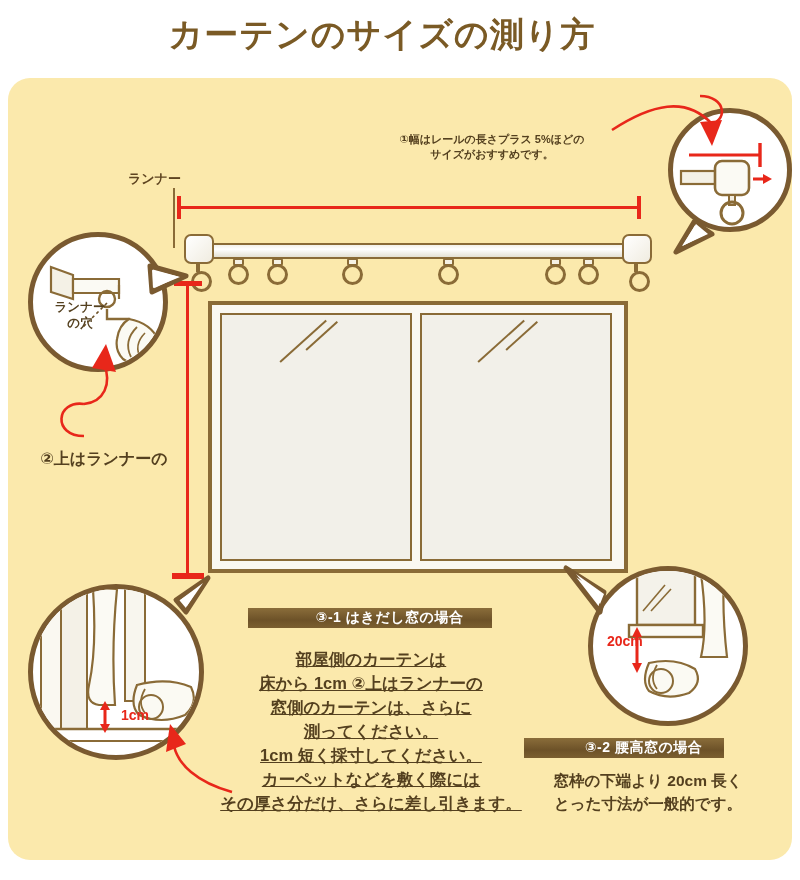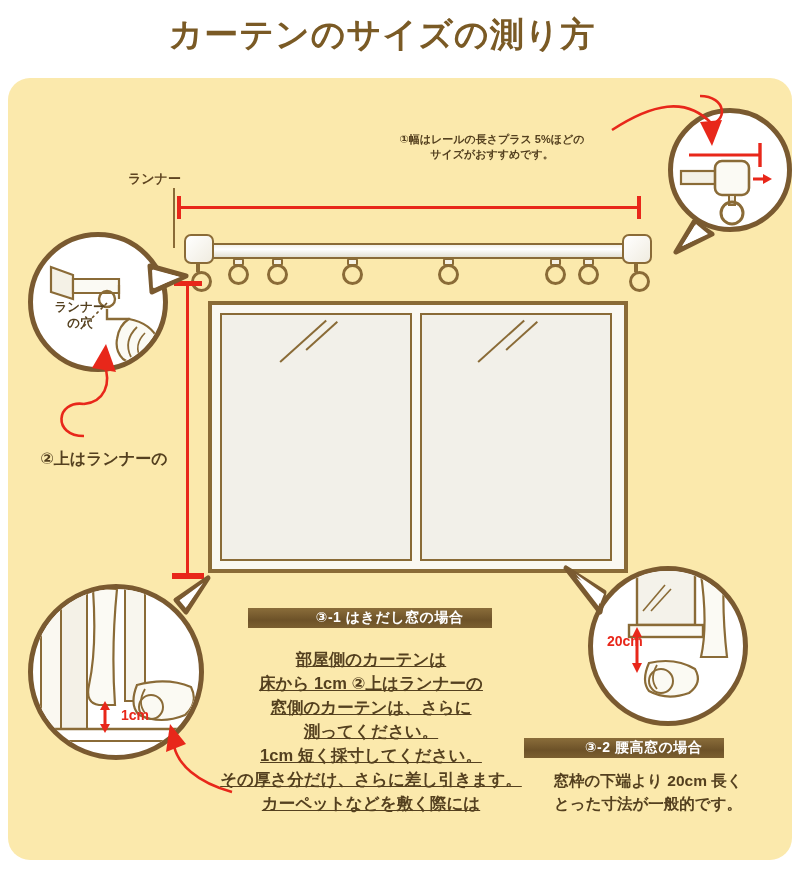--- a/index.html
+++ b/index.html
@@ -331,22 +331,22 @@
     <path d="M166,752 L170,724 L186,744 Z" fill="#e8271a"></path>
   </svg>
 
   <div class="sec-bar" id="sec1-bar">③-1 はきだし窓の場合</div>
   <div id="sec1-body">
     <div>部屋側のカーテンは</div>
     <div>床から 1cm ②上はランナーの</div>
     <div>窓側のカーテンは、さらに</div>
     <div>測ってください。</div>
     <div>1cm 短く採寸してください。</div>
+    <div>カーペットなどを敷く際には</div>
     <div>その厚さ分だけ、さらに差し引きます。</div>
-    <div>カーペットなどを敷く際には</div>
   </div>
 
   <div class="sec-bar" id="sec2-bar">③-2 腰高窓の場合</div>
   <div id="sec2-body">
     <div>窓枠の下端より 20cm 長く</div>
     <div>とった寸法が一般的です。</div>
   </div>
 
 </div>
 

